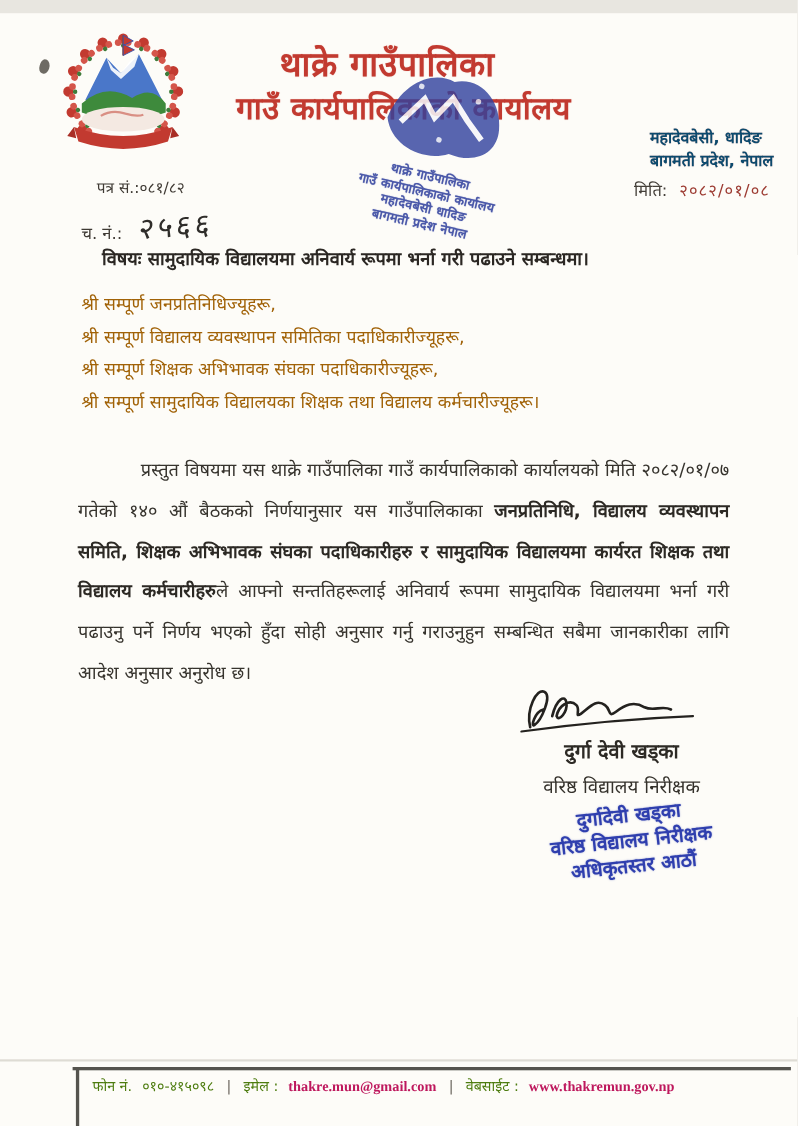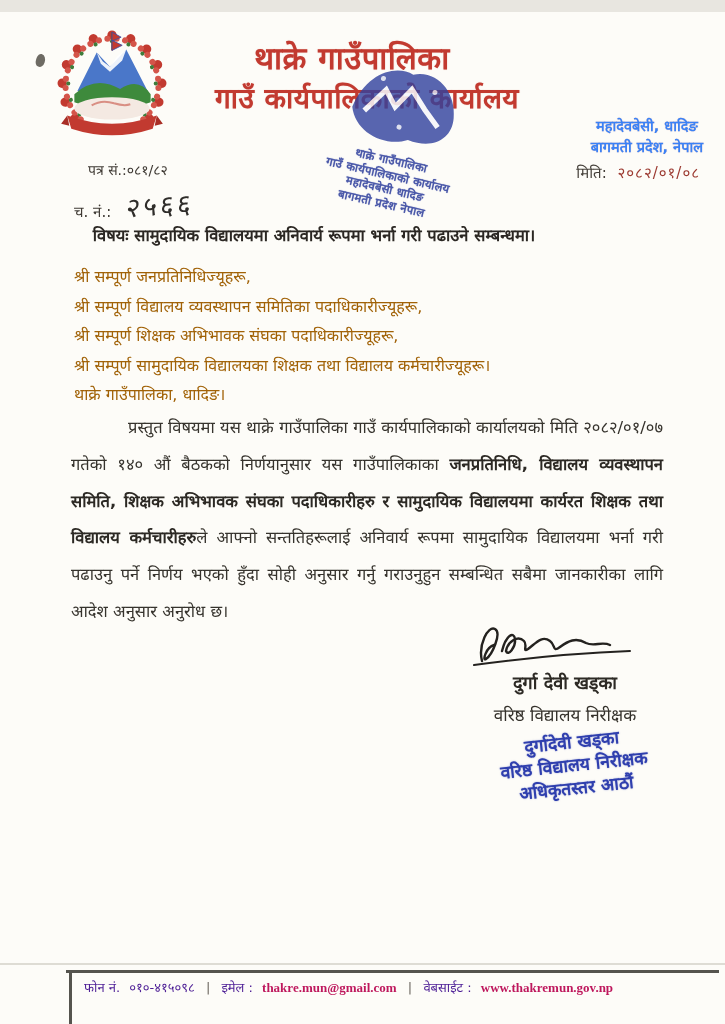--- a/index.html
+++ b/index.html
@@ -11,22 +11,22 @@
   [data-interactable]{cursor:default;}
 
   
   .emblem{position:absolute;left:50px;top:14px;width:124px;height:118px;}
   .title1{position:absolute;left:132px;top:24px;width:440px;text-align:center;
     font-size:31px;font-weight:700;color:#c23a30;letter-spacing:.5px;
     text-shadow:0 0 1px rgba(194,58,48,.35);}
   .title2{position:absolute;left:147px;top:66px;width:440px;text-align:center;
     font-size:28px;font-weight:700;color:#c23a30;letter-spacing:.5px;
     text-shadow:0 0 1px rgba(194,58,48,.35);}
-  .addr{position:absolute;right:22px;top:104px;text-align:center;
-    font-size:14.5px;font-weight:700;color:#3b82f6;line-height:21px;
+  .addr{position:absolute;right:22px;top:104px;text-align:left;
+    font-size:14.5px;font-weight:700;color:#0c4a6e;line-height:21px;
     text-shadow:0 0 1px rgba(194,58,46,.3);}
 
   
   .round-stamp{position:absolute;left:302px;top:48px;width:190px;
     transform:rotate(13deg);transform-origin:50% 50%;opacity:.88;}
   .round-stamp svg{display:block;margin:0 auto;}
   .stamp-lines{margin-top:2px;text-align:center;color:#33439f;font-weight:700;
     font-size:11.5px;line-height:14.5px;letter-spacing:.3px;
     text-shadow:0 0 1px rgba(51,67,159,.55);}
 
@@ -59,21 +59,21 @@
     font-size:17px;color:#34312b;}
   .sig-stamp{position:absolute;left:428px;top:719px;width:292px;text-align:center;
     transform:rotate(-6deg);color:#2f3fae;font-weight:700;font-size:17.5px;
     line-height:23px;text-shadow:0 0 1.5px rgba(47,63,174,.55);}
 
   
   .footer-rule-light{position:absolute;left:0;top:951px;width:725px;height:2px;background:#dedcd4;}
   .footer-rule{position:absolute;left:66px;top:958px;width:653px;height:3px;background:#55544e;}
   .footer-vline{position:absolute;left:69px;top:958px;width:3px;height:58px;background:#55544e;}
   .footer-text{position:absolute;left:84px;top:966px;font-size:13px;color:#3c3832;white-space:nowrap;}
-  .footer-text .lbl{font-weight:400;color:#4c1d95;}
+  .footer-text .lbl{font-weight:400;color:#4d7c0f;}
   .footer-text .strong{font-weight:700;color:#be185d;font-family:"Liberation Serif","DejaVu Serif",serif;}
   .footer-text .sep{margin:0 7px;color:#6b665f;}
   .bottom-shade{position:absolute;left:0;bottom:0;width:725px;height:7px;
     background:linear-gradient(to bottom,rgba(0,0,0,0),rgba(120,118,110,.25));}
   .smudge{position:absolute;left:36px;top:42px;width:9px;height:13px;background:#4a463f;
     border-radius:45% 60% 50% 50%;opacity:.8;transform:rotate(18deg);}
 </style>
 </head>
 <body>
 
@@ -157,21 +157,20 @@
   </div>
 
   <div class="subject" data-interactable="false">विषयः सामुदायिक विद्यालयमा अनिवार्य रूपमा भर्ना गरी पढाउने सम्बन्धमा।</div>
 
   <div class="recipients" data-interactable="false">
 
   <div data-interactable="false">श्री सम्पूर्ण जनप्रतिनिधिज्यूहरू,</div>
       <div data-interactable="false">श्री सम्पूर्ण विद्यालय व्यवस्थापन समितिका पदाधिकारीज्यूहरू,</div>
       <div data-interactable="false">श्री सम्पूर्ण शिक्षक अभिभावक संघका पदाधिकारीज्यूहरू,</div>
       <div data-interactable="false">श्री सम्पूर्ण सामुदायिक विद्यालयका शिक्षक तथा विद्यालय कर्मचारीज्यूहरू।</div>
-      <div data-interactable="false">थाक्रे गाउँपालिका, धादिङ।</div>
     </div>
 
   <p class="body-para" data-interactable="false">
     
   <span data-interactable="false">प्रस्तुत विषयमा यस थाक्रे गाउँपालिका गाउँ कार्यपालिकाको कार्यालयको मिति २०८२/०१/०७ गतेको १४० औं बैठकको निर्णयानुसार यस गाउँपालिकाका </span><span data-interactable="false" class="b">जनप्रतिनिधि, विद्यालय व्यवस्थापन समिति, शिक्षक अभिभावक संघका पदाधिकारीहरु र सामुदायिक विद्यालयमा कार्यरत शिक्षक तथा विद्यालय कर्मचारीहरु</span><span data-interactable="false">ले आफ्नो सन्ततिहरूलाई अनिवार्य रूपमा सामुदायिक विद्यालयमा भर्ना गरी पढाउनु पर्ने निर्णय भएको हुँदा सोही अनुसार गर्नु गराउनुहुन सम्बन्धित सबैमा जानकारीका लागि आदेश अनुसार अनुरोध छ।</span></p>
 
   <div class="sig-squiggle" data-interactable="false">
     <svg width="168" height="54" viewBox="0 0 168 54" xmlns="http://www.w3.org/2000/svg">
       <path d="M14,44 C10,28 20,8 27,12 C34,16 24,38 18,42 C14,45 18,30 26,28
                M34,34 C38,18 46,14 47,22 C48,30 40,40 38,34 C40,24 50,18 56,24

